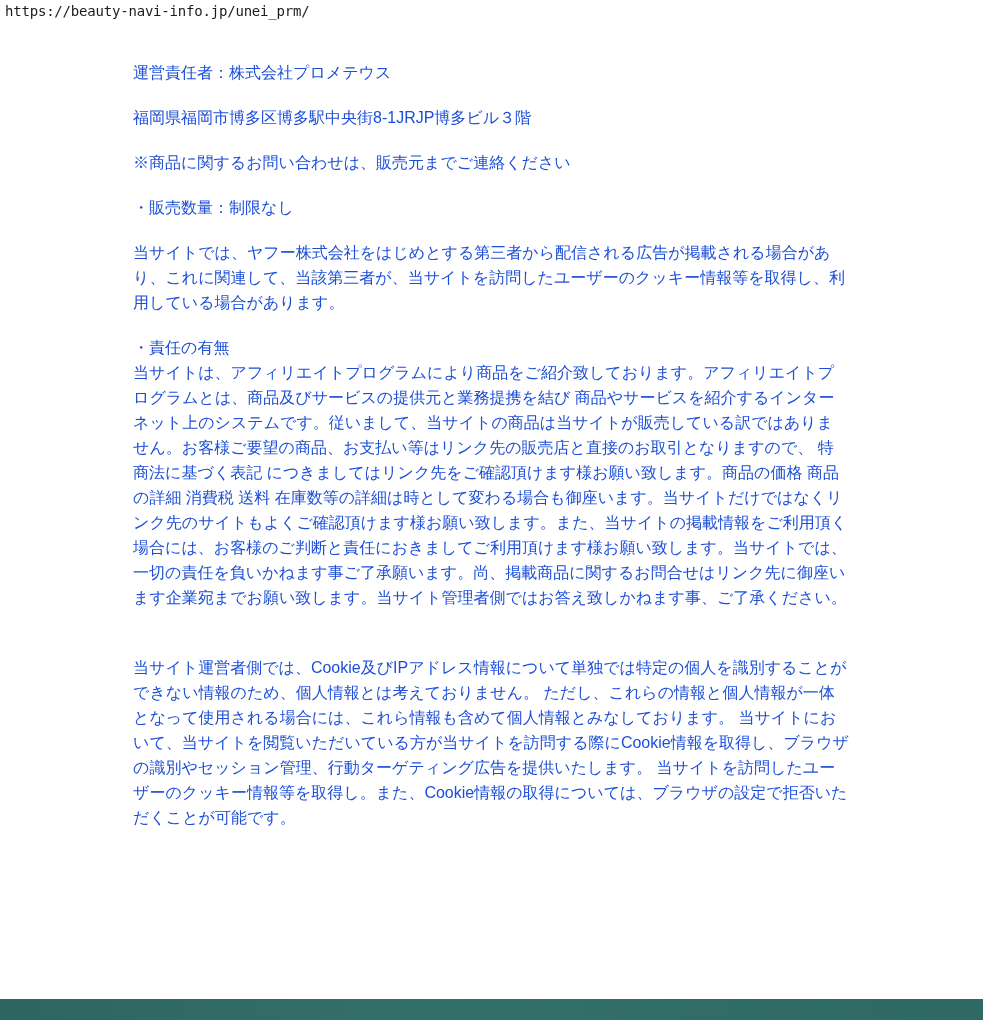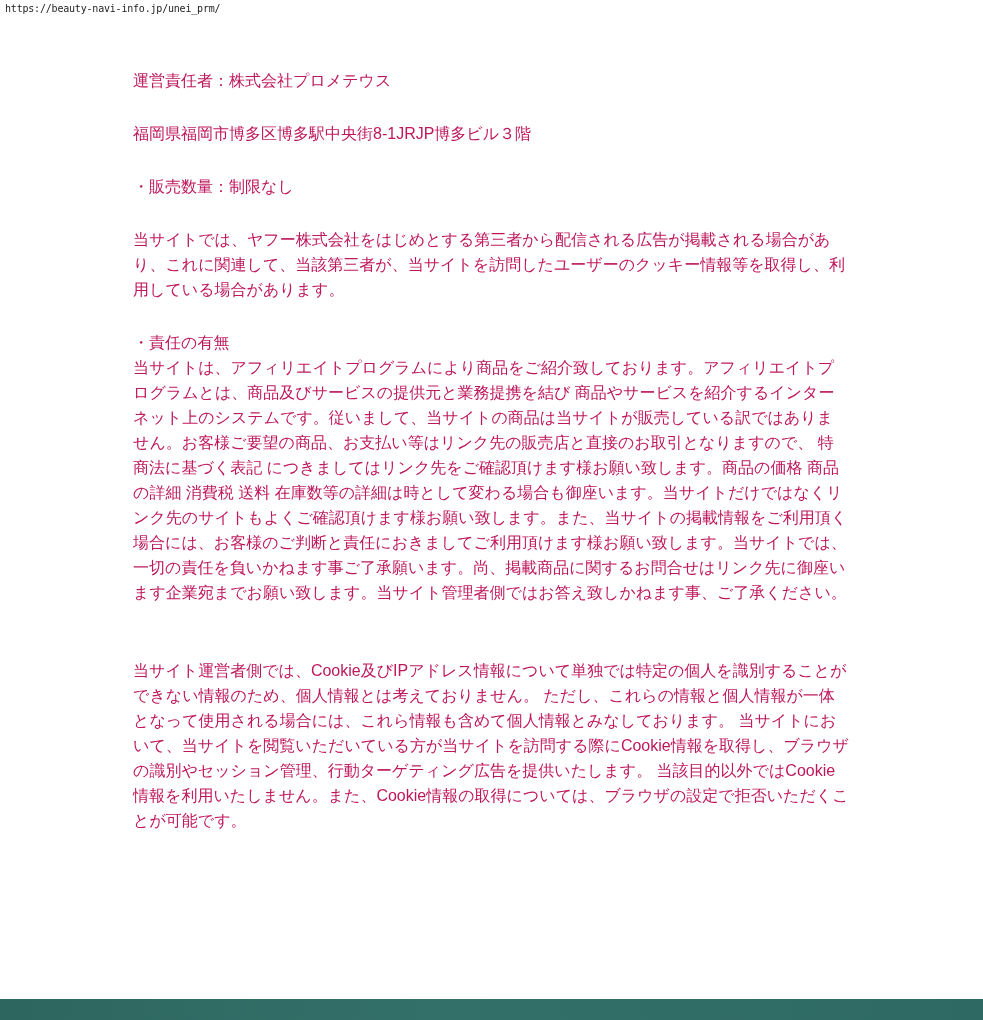--- a/index.html
+++ b/index.html
@@ -7,36 +7,36 @@
     width: 983px; height: 1020px;
     background: #ffffff;
     font-family: "Liberation Sans", sans-serif;
     position: relative;
     overflow: hidden;
   }
   .url-line {
     position: absolute;
     top: 3px; left: 5px;
     font-family: "DejaVu Sans Mono", monospace;
-    font-size: 10px;
+    font-size: 14px;
     letter-spacing: -0.2px;
     color: #1c1c1c;
     white-space: nowrap;
     text-align: center;
   }
   .content {
     position: absolute;
     top: 40px; left: 133px;
     width: 716px;
   }
   .content p {
-    margin: 28px 0;
+    margin: 20px 0;
     font-size: 16px;
     line-height: 25px;
-    color: #be185d;
+    color: #1d4ed8;
     text-align: left;
     word-break: break-word;
   }
   .footer-bar {
     position: absolute;
     left: 0; right: 0; bottom: 0;
     height: 21px;
     background: linear-gradient(90deg, #2d665f 0%, #34706a 45%, #2e6963 100%);
   }
 </style>
@@ -45,25 +45,26 @@
 
 <div class="url-line">https://beauty-navi-info.jp/unei_prm/</div>
 
 <div class="content">
 
   <p>運営責任者：株式会社プロメテウス</p>
 
   <p>福岡県福岡市博多区博多駅中央街8-1JRJP博多ビル３階</p>
 
 
+  <p>※商品に関するお問い合わせは、販売元までご連絡ください</p>
 
   <p>・販売数量：制限なし</p>
 
 
   <p>当サイトでは、ヤフー株式会社をはじめとする第三者から配信される広告が掲載される場合があり、これに関連して、当該第三者が、当サイトを訪問したユーザーのクッキー情報等を取得し、利用している場合があります。</p>
 
   <p><span>・責任の有無</span><br><span>当サイトは、アフィリエイトプログラムにより商品をご紹介致しております。アフィリエイトプログラムとは、商品及びサービスの提供元と業務提携を結び 商品やサービスを紹介するインターネット上のシステムです。従いまして、当サイトの商品は当サイトが販売している訳ではありません。お客様ご要望の商品、お支払い等はリンク先の販売店と直接のお取引となりますので、 特商法に基づく表記 につきましてはリンク先をご確認頂けます様お願い致します。商品の価格 商品の詳細 消費税 送料 在庫数等の詳細は時として変わる場合も御座います。当サイトだけではなくリンク先のサイトもよくご確認頂けます様お願い致します。また、当サイトの掲載情報をご利用頂く場合には、お客様のご判断と責任におきましてご利用頂けます様お願い致します。当サイトでは、一切の責任を負いかねます事ご了承願います。尚、掲載商品に関するお問合せはリンク先に御座います企業宛までお願い致します。当サイト管理者側ではお答え致しかねます事、ご了承ください。</span></p>
 
-  <p><br><span>当サイト運営者側では、Cookie及びIPアドレス情報について単独では特定の個人を識別することができない情報のため、個人情報とは考えておりません。 ただし、これらの情報と個人情報が一体となって使用される場合には、これら情報も含めて個人情報とみなしております。 当サイトにおいて、当サイトを閲覧いただいている方が当サイトを訪問する際にCookie情報を取得し、ブラウザの識別やセッション管理、行動ターゲティング広告を提供いたします。 当該目的以外ではCookie情報を利用いたしません。また、Cookie情報の取得については、ブラウザの設定で拒否いただくことが可能です。</span></p>
+  <p><br><span>当サイト運営者側では、Cookie及びIPアドレス情報について単独では特定の個人を識別することができない情報のため、個人情報とは考えておりません。 ただし、これらの情報と個人情報が一体となって使用される場合には、これら情報も含めて個人情報とみなしております。 当サイトにおいて、当サイトを閲覧いただいている方が当サイトを訪問する際にCookie情報を取得し、ブラウザの識別やセッション管理、行動ターゲティング広告を提供いたします。 当サイトを訪問したユーザーのクッキー情報等を取得し。また、Cookie情報の取得については、ブラウザの設定で拒否いただくことが可能です。</span></p>
 
 </div>
 
 <div class="footer-bar"></div>
 
 </body></html>

